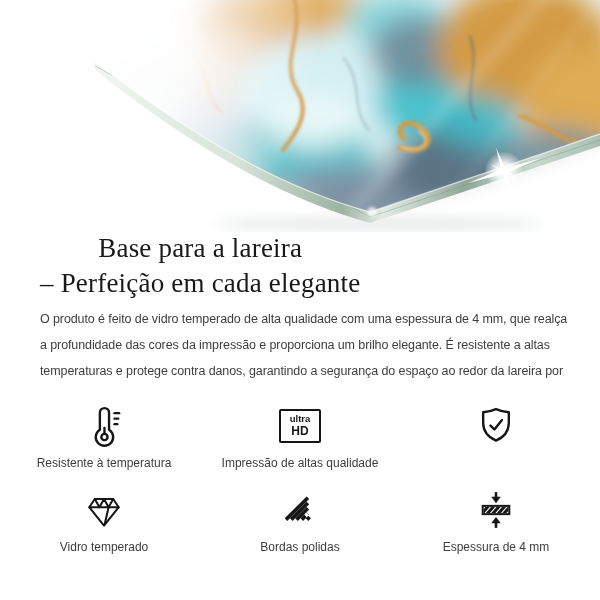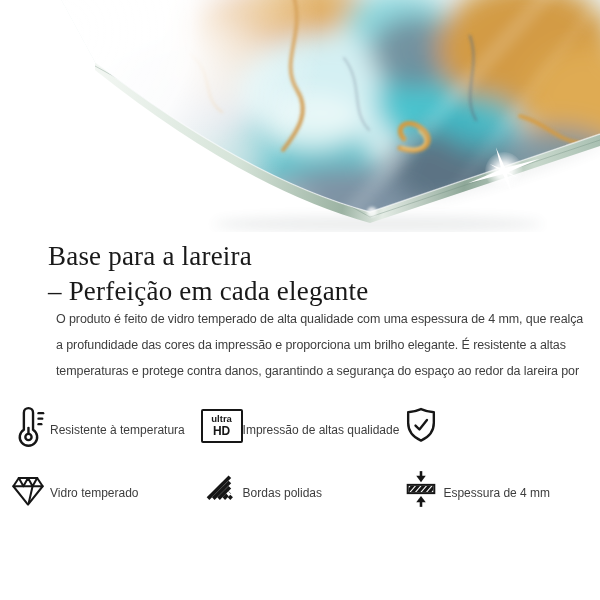--- a/index.html
+++ b/index.html
@@ -2,25 +2,25 @@
 <html><head>
 <meta charset="utf-8">
 <style>
   html,body{margin:0;padding:0;background:#fff;}
   .page{position:relative;width:600px;height:600px;background:#ffffff;overflow:hidden;
         font-family:"Liberation Sans",sans-serif;color:#1a1a1a;}
   .hero{position:absolute;top:0;left:0;width:600px;height:232px;}
   .heading{position:absolute;top:231px;left:40px;
            font-family:"Liberation Serif",serif;font-weight:400;
            font-size:27px;line-height:35px;color:#191919;letter-spacing:.2px;white-space:nowrap;}
-  .desc{position:absolute;top:306px;left:56px;font-size:12.5px;line-height:26px;
+  .desc{position:absolute;top:306px;left:40px;font-size:12.5px;line-height:26px;
         letter-spacing:-0.1px;color:#3e3e3e;white-space:nowrap;}
   .features{position:absolute;top:403px;left:6px;width:588px;
             display:grid;grid-template-columns:repeat(3,1fr);row-gap:17px;}
-  .feature{display:flex;align-items:center;}
+  .feature{display:flex;flex-direction:column;align-items:center;}
   .icon-box{height:46px;display:flex;align-items:center;justify-content:center;}
   .feature .label{margin-top:7px;font-size:12px;line-height:14px;color:#3d3d3d;white-space:nowrap;}
   .uhd-box{width:30px;border:2.6px solid #161616;border-radius:2px;
            padding:3px 4px 2px 4px;text-align:center;color:#161616;}
   .uhd-top{display:block;font-size:9.5px;line-height:10px;font-weight:700;letter-spacing:0;}
   .uhd-bottom{display:block;font-size:12px;line-height:15px;font-weight:700;letter-spacing:0;}
   svg.icn{display:block;}
 </style>
 </head>
 <body>
@@ -119,21 +119,21 @@
         <polygon points="504,146 506.2,171 504,196 501.8,171" fill="#ffffff"></polygon>
         <g transform="rotate(45 504 171)" opacity="0.9">
           <polygon points="488,171 504,169.6 520,171 504,172.4" fill="#ffffff"></polygon>
         </g>
         <circle cx="504" cy="171" r="3.2" fill="#ffffff"></circle>
       </g>
       <circle cx="372" cy="212" r="5" fill="#ffffff" opacity="0.75" filter="url(#b2)"></circle>
     </svg>
   </div>
 
-  <h1 class="heading" style="margin:8px;">
+  <h1 class="heading" style="margin:0;text-align:center;">
     <span>Base para a lareira</span><br>
     <span>– Perfeição em cada elegante</span>
   </h1>
 
   <div class="desc">
     <div>O produto é feito de vidro temperado de alta qualidade com uma espessura de 4 mm, que realça</div>
     <div>a profundidade das cores da impressão e proporciona um brilho elegante. É resistente a altas</div>
     <div>temperaturas e protege contra danos, garantindo a segurança do espaço ao redor da lareira por</div>
   </div>
 

